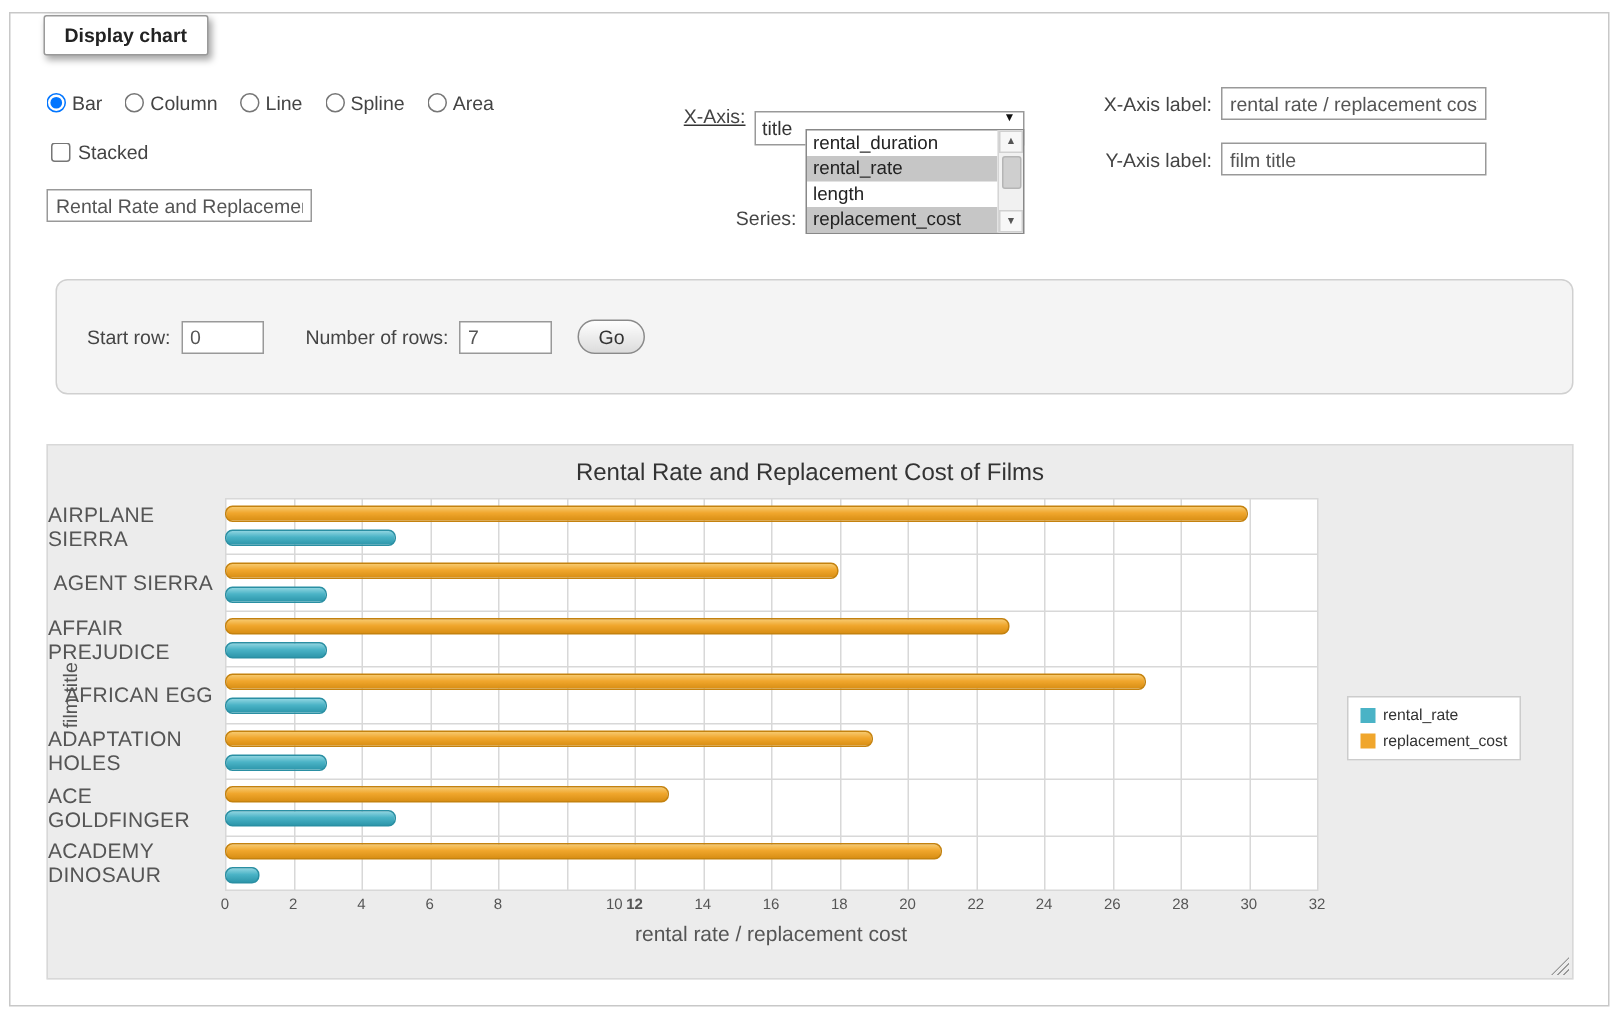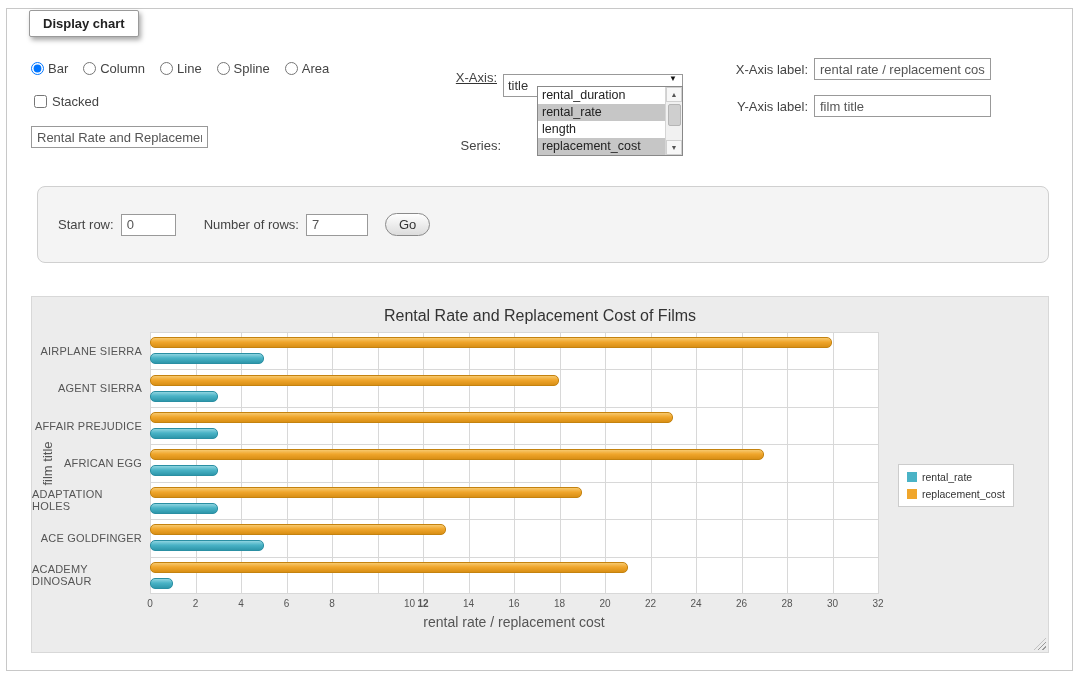--- a/index.html
+++ b/index.html
@@ -31,21 +31,21 @@
   .select-group { position: absolute; left: 420px; top: 49px; width: 256px; display: flex; justify-content: flex-end; align-items: center; gap: 6px; text-decoration: underline; }
   .sel-wrap { position: relative; }
   .sel-wrap select {
     width: 180px; height: 23px; appearance: none; -webkit-appearance: none;
     border: 1px solid #999; background: #fff; font-size: 13px; color: #333;
     padding: 1px 18px 1px 4px; font-family: "Liberation Sans", sans-serif; margin-top: 16px;
   }
   .sel-arrow { position: absolute; right: 6px; top: 50%; transform: translateY(-50%); font-size: 8px; color: #111; pointer-events: none; }
   .series-group { position: absolute; left: 420px; top: 77px; width: 256px; display: flex; justify-content: flex-end; align-items: flex-end; gap: 6px; }
   .series-group .lbl { margin-bottom: 3px; }
-  .listbox { width: 146px; height: 70px; border: 1px solid #888; background: #fff; display: flex; margin-left: 30px; }
+  .listbox { width: 146px; height: 70px; border: 1px solid #888; background: #fff; display: flex; }
   .lb-options { flex: 1; overflow: hidden; }
   .lb-opt { height: 17px; line-height: 17px; padding: 0 4px; font-size: 12.5px; color: #222; white-space: nowrap; overflow: hidden; }
   .lb-opt.selected { background: #c6c6c6; }
   .lb-scrollbar { width: 17px; background: #f1f1f1; border-left: 1px solid #d5d5d5; display: flex; flex-direction: column; align-items: center; }
   .lb-arrow { width: 100%; height: 15px; background: #f7f7f7; border: 1px solid #d0d0d0; color: #555; font-size: 7px; text-align: center; line-height: 13px; }
   .lb-thumb { width: 13px; height: 22px; margin-top: 2px; background: #cfcfcf; border: 1px solid #b5b5b5; border-radius: 2px; }
   .lb-fill { flex: 1; }
   .xlabel-group { position: absolute; left: 700px; top: 49px; width: 284px; display: flex; justify-content: flex-end; align-items: center; gap: 6px; }
   .ylabel-group { position: absolute; left: 700px; top: 86px; width: 284px; display: flex; justify-content: flex-end; align-items: center; gap: 6px; }
   .rows-panel {
@@ -64,21 +64,21 @@
     position: absolute; left: 24px; top: 287px; width: 1018px; height: 357px;
     background: #ececec; border: 1px solid #d8d8d8;
   }
   .chart-title { position: absolute; left: 0; top: 10px; width: 100%; text-align: center; font-size: 16px; color: #333; }
   .plot-area { position: absolute; left: 118px; top: 35px; width: 728px; height: 262px; background: #fff; }
   .vgrid { position: absolute; top: 0; bottom: 0; width: 1px; background: #d8d8d8; z-index: 1; }
   .hgrid { position: absolute; left: 0; right: 0; height: 1px; background: #d8d8d8; z-index: 1; }
   .bar-row { position: absolute; left: 0; right: 0; display: flex; flex-direction: column; justify-content: center; gap: 5px; z-index: 2; }
   .bar { height: 11px; border: 1px solid; border-radius: 5px; min-width: 3px; }
   .cat-labels { position: absolute; left: 0; top: 35px; width: 110px; height: 262px; display: flex; flex-direction: column; }
-  .cat-label { flex: 1; display: flex; align-items: center; justify-content: flex-end; font-size: 11px; color: #555; letter-spacing: 0.2px; }
+  .cat-label { flex: 1; display: flex; align-items: center; justify-content: flex-end; font-size: 14px; color: #555; letter-spacing: 0.2px; }
   .x-ticks { position: absolute; left: 118px; top: 301px; width: 728px; height: 12px; }
   .xtick { position: absolute; transform: translateX(-50%); font-size: 10px; color: #555; }
   .x-title { position: absolute; left: 118px; top: 317px; width: 728px; text-align: center; font-size: 14px; color: #555; }
   .y-title-wrap { position: absolute; left: 2px; top: 35px; width: 26px; height: 262px; display: flex; align-items: center; justify-content: center; }
   .y-title-wrap span { transform: rotate(-90deg); white-space: nowrap; font-size: 13px; color: #555; }
   .chart-legend {
     position: absolute; left: 866px; top: 167px; z-index: 3;
     background: #fff; border: 1px solid #ccc; padding: 6px 8px;
     display: flex; flex-direction: column; gap: 5px;
   }

